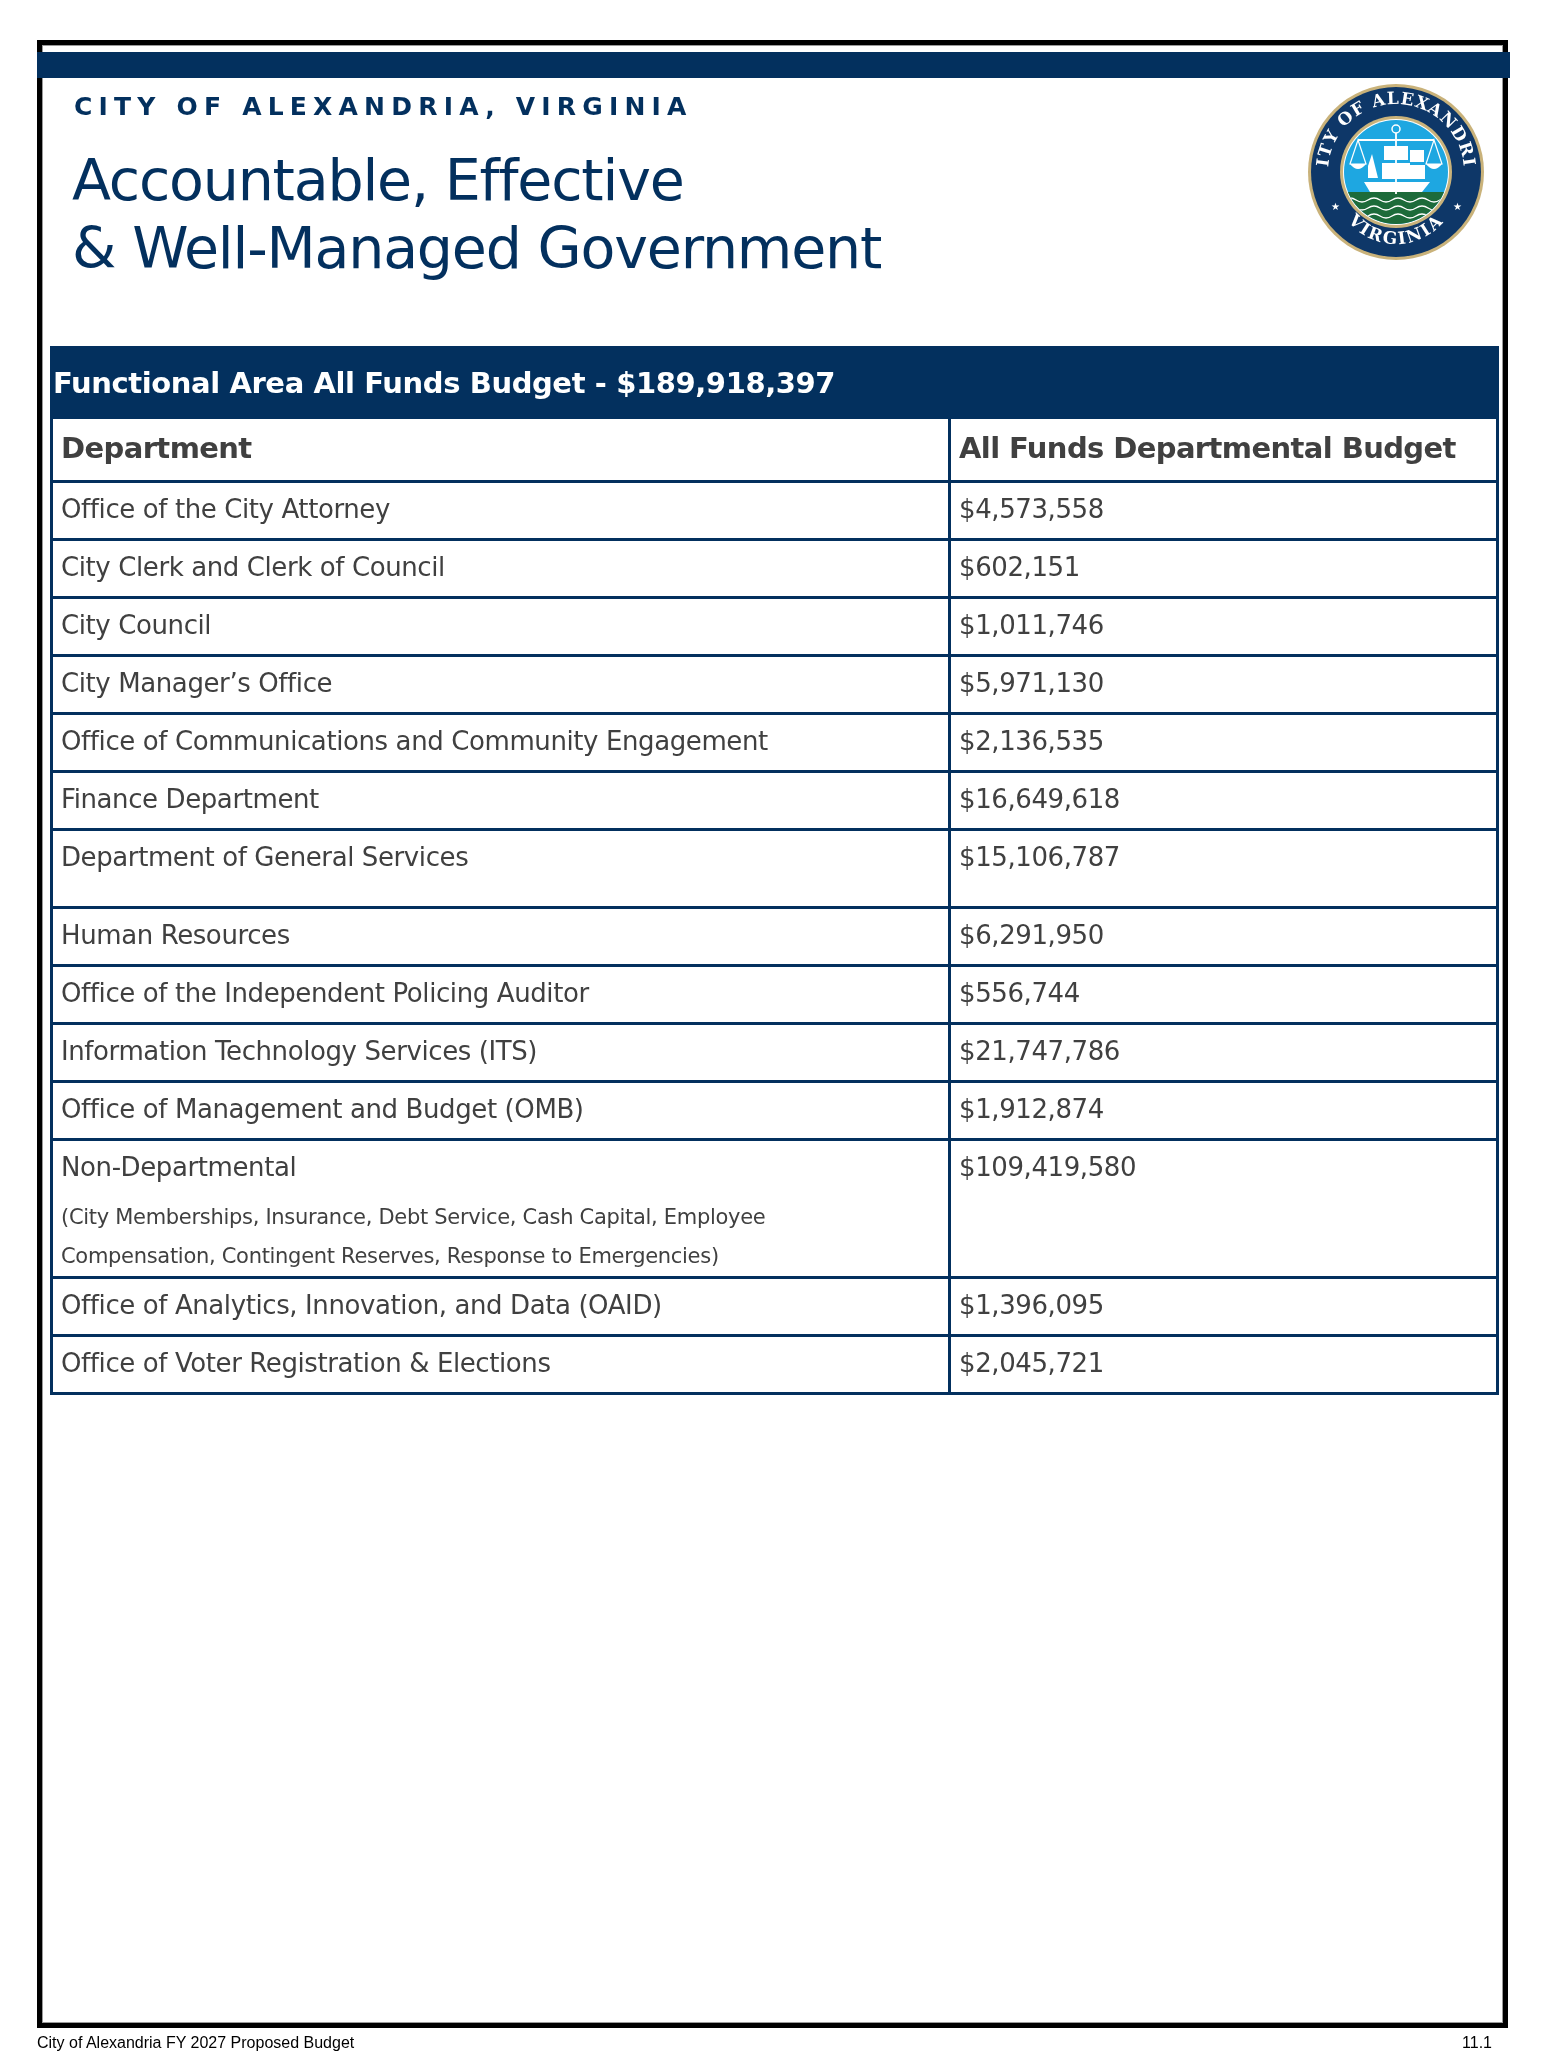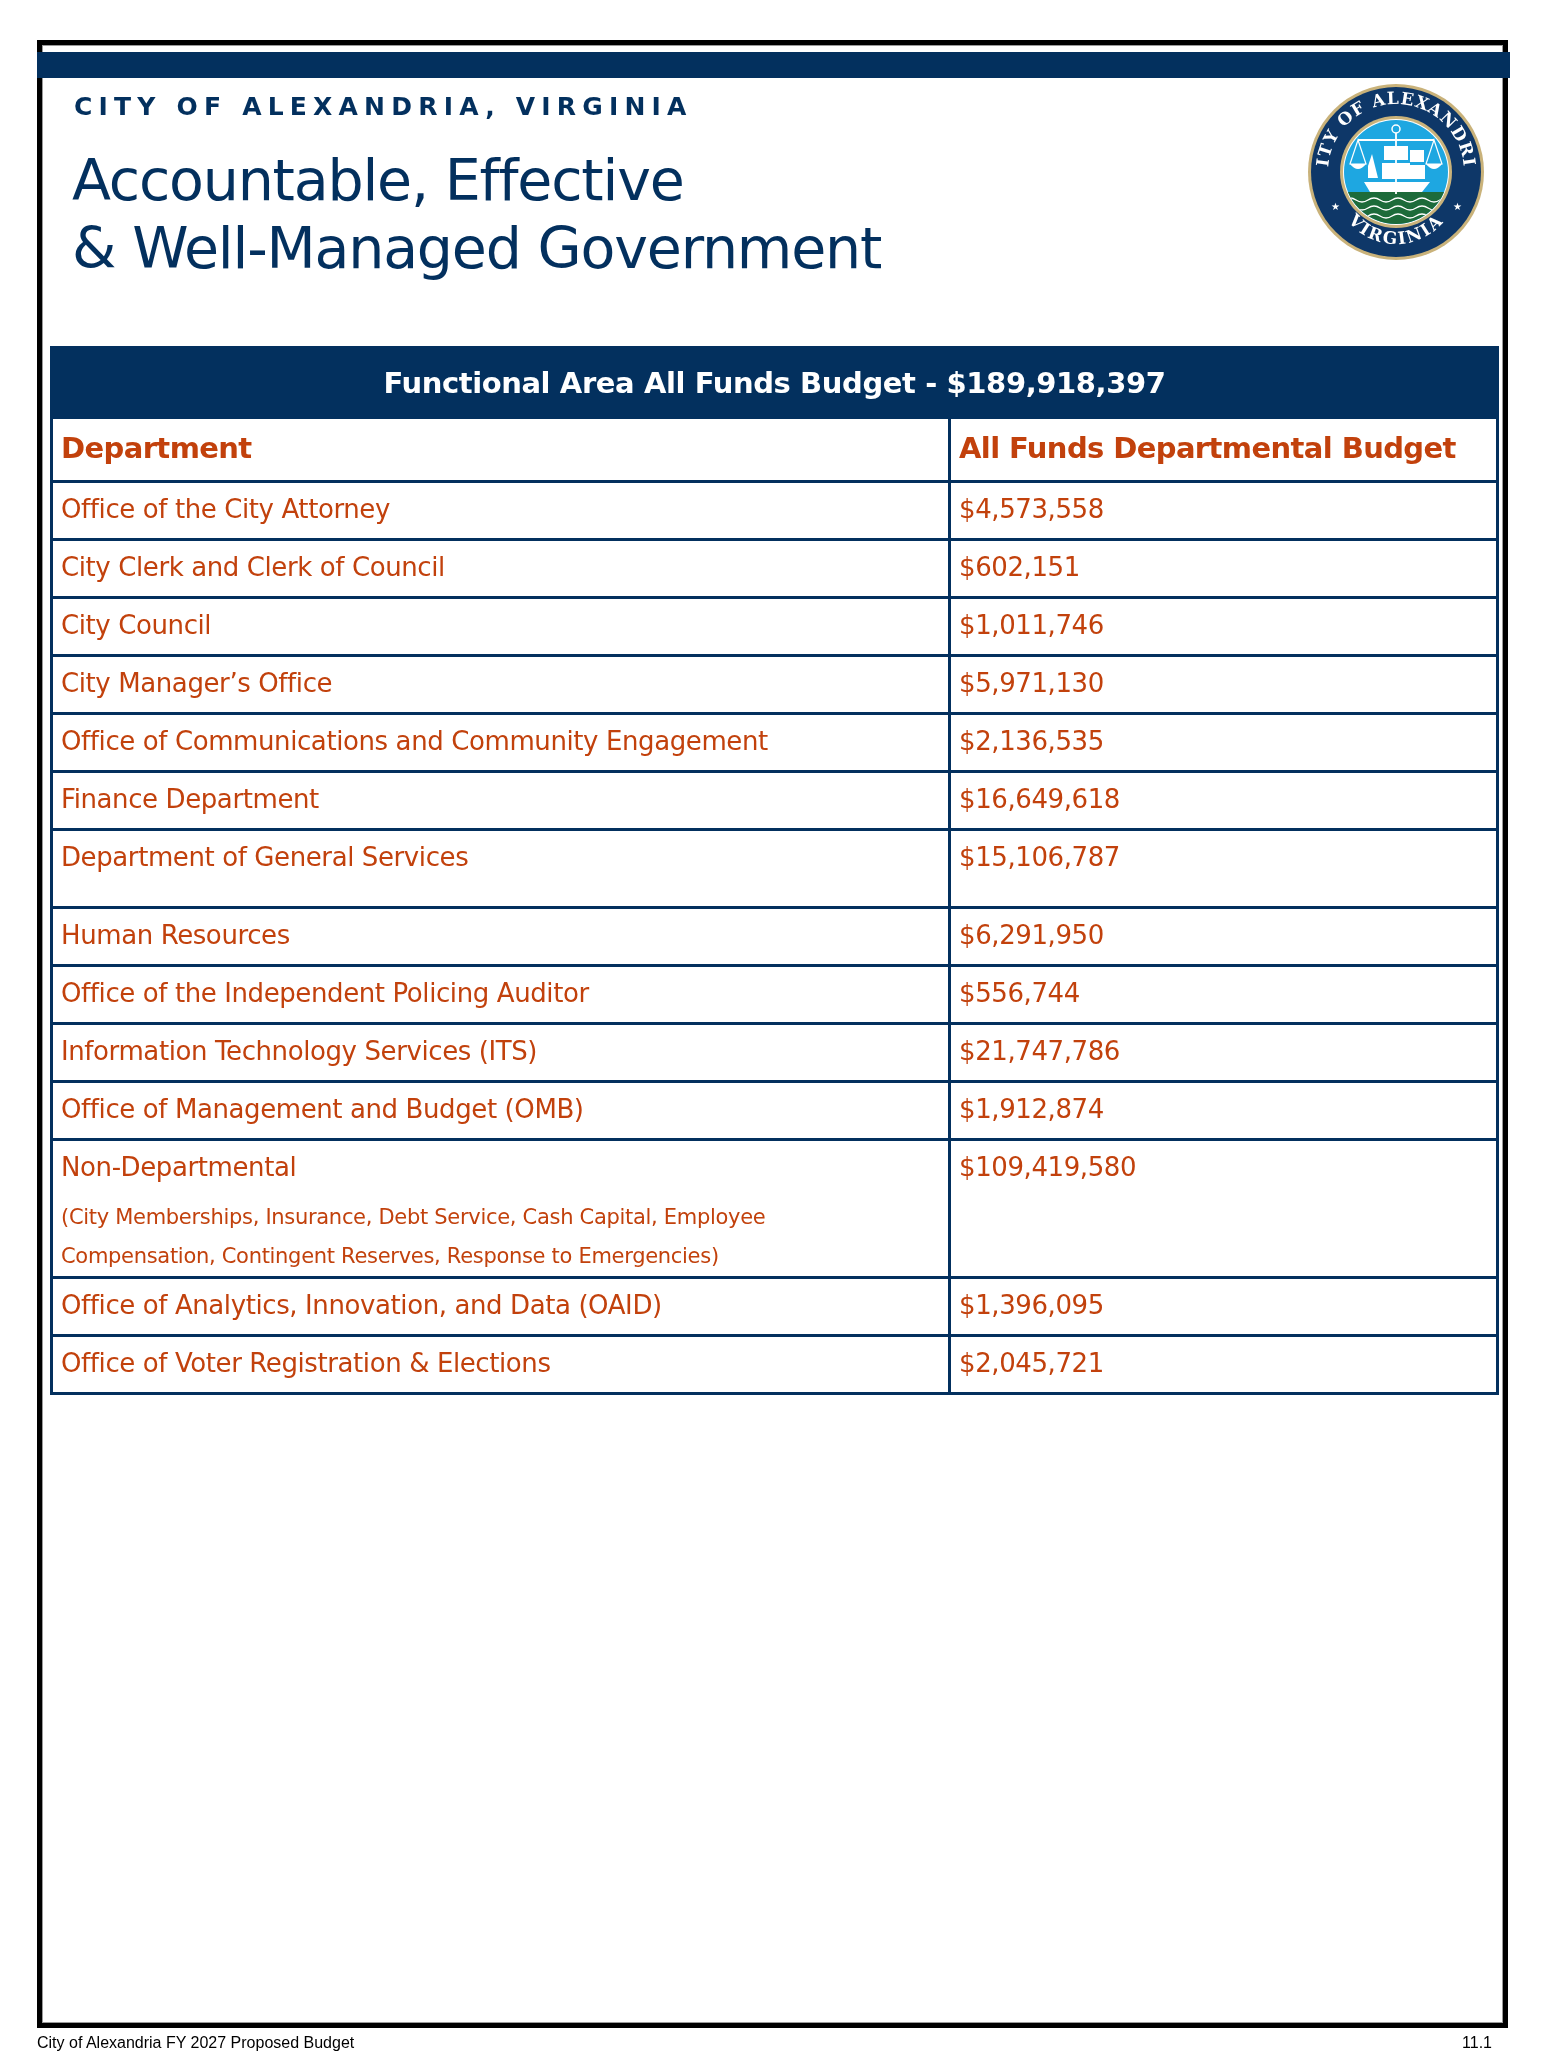--- a/index.html
+++ b/index.html
@@ -54,27 +54,27 @@
       left: 50px; top: 346px;
       width: 1446px;
       border-collapse: collapse;
       table-layout: fixed;
     }
     .budget-table td, .budget-table th {
       border: 3px solid #03305e;
       vertical-align: top;
       text-align: left;
       font-family: "DejaVu Sans", sans-serif;
-      color: #c2410c;
+      color: #404040;
     }
     .title-row th {
       background: #03305e;
       color: #fff;
       height: 70px;
-      text-align: center;
+      text-align: left;
       vertical-align: middle;
       font-size: 29px;
       font-weight: bold;
       letter-spacing: -0.4px;
     }
     .head-row th {
       height: 64px;
       font-size: 29px;
       font-weight: bold;
       padding: 12px 8px 0 8px;

